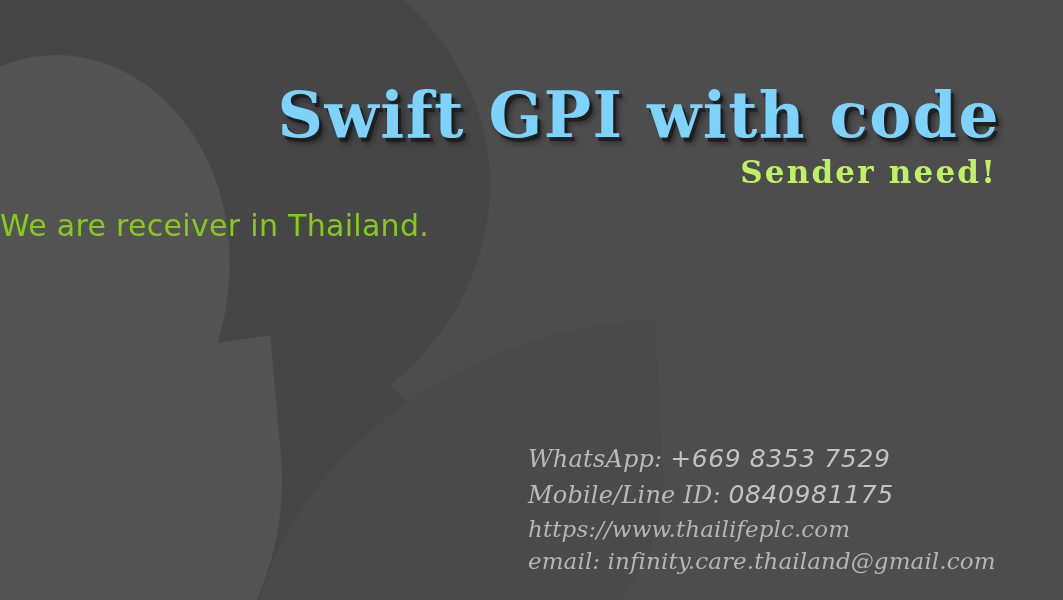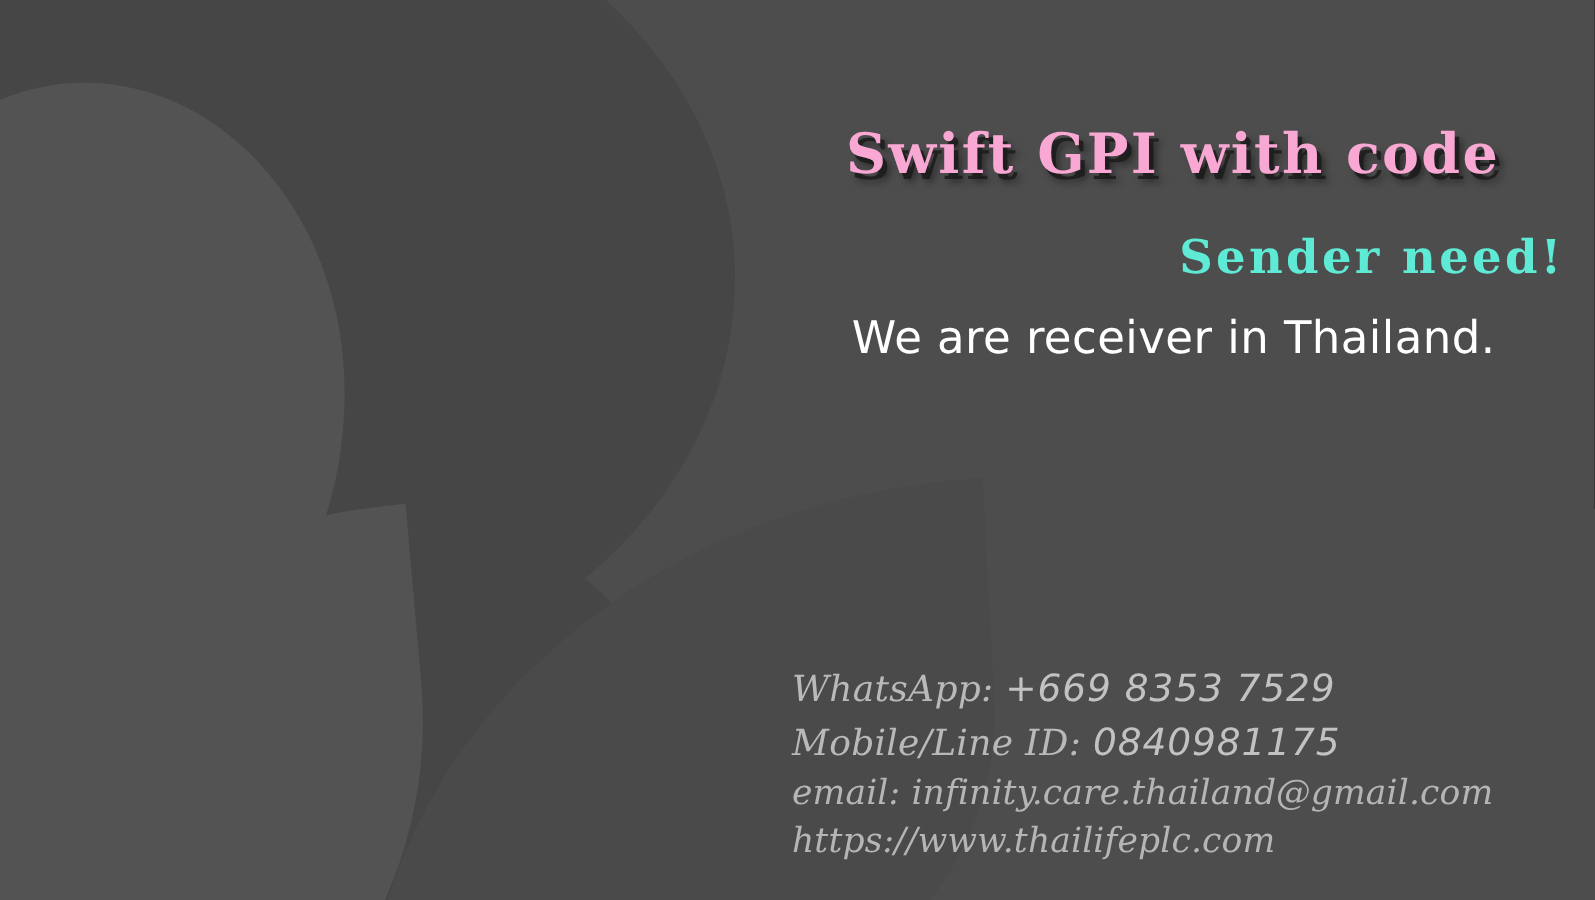--- a/index.html
+++ b/index.html
@@ -100,58 +100,57 @@
   }
 
   .headline {
     position: absolute;
     left: 0;
     top: 84px;
     width: 1000px;
     text-align: right;
     font-family: "DejaVu Serif", serif;
     font-weight: 700;
-    font-size: 37px;
+    font-size: 63px;
     line-height: 1;
     letter-spacing: 1.5px;
-    color: #f9a8d4;
+    color: #7dd3fc;
     text-shadow:
       3px 4px 0 rgba(25,25,25,0.80),
       5px 6px 5px rgba(20,20,20,0.55);
     white-space: nowrap;
   }
 
   .subhead {
     position: absolute;
     left: 0;
     top: 157px;
     width: 997px;
     text-align: right;
     font-family: "DejaVu Serif", serif;
     font-weight: 700;
     font-size: 31px;
     line-height: 1;
     letter-spacing: 2.2px;
-    color: #5eead4;
-    white-space: nowrap;
-    margin-left: 46px;
+    color: #bef264;
+    white-space: nowrap;
   }
 
   .tagline {
     position: absolute;
     left: 0;
     top: 209px;
     width: 997px;
-    text-align: right;
+    text-align: left;
     font-family: "DejaVu Sans", sans-serif;
     font-weight: 400;
     font-size: 30px;
     line-height: 1.1;
     letter-spacing: 0.3px;
-    color: #ffffff;
+    color: #84cc16;
     white-space: nowrap;
   }
 
   .contact {
     position: absolute;
     left: 528px;
     top: 441px;
     color: #b9b9b9;
   }
 
@@ -212,19 +211,19 @@
       <div class="contact-line l1">
         <span class="lbl">WhatsApp:</span>
         <span class="val">+669 8353 7529</span>
       </div>
 
       <div class="contact-line l2">
         <span class="lbl">Mobile/Line ID:</span>
         <span class="val">0840981175</span>
       </div>
 
+      <div class="contact-line l3">https://www.thailifeplc.com</div>
+
       <div class="contact-line l4">email: infinity.care.thailand@gmail.com</div>
-
-      <div class="contact-line l3">https://www.thailifeplc.com</div>
 
     </div>
   </div>
 </div>
 
 </body></html>

